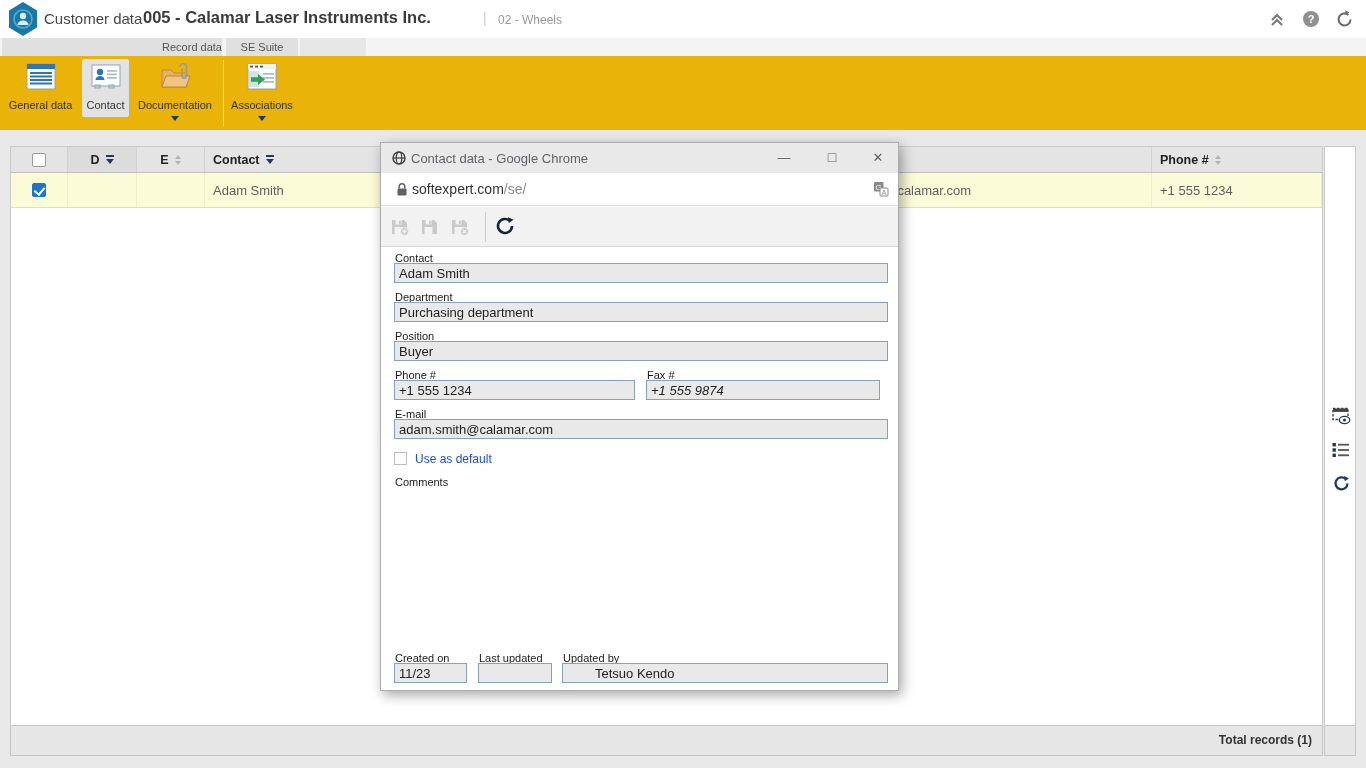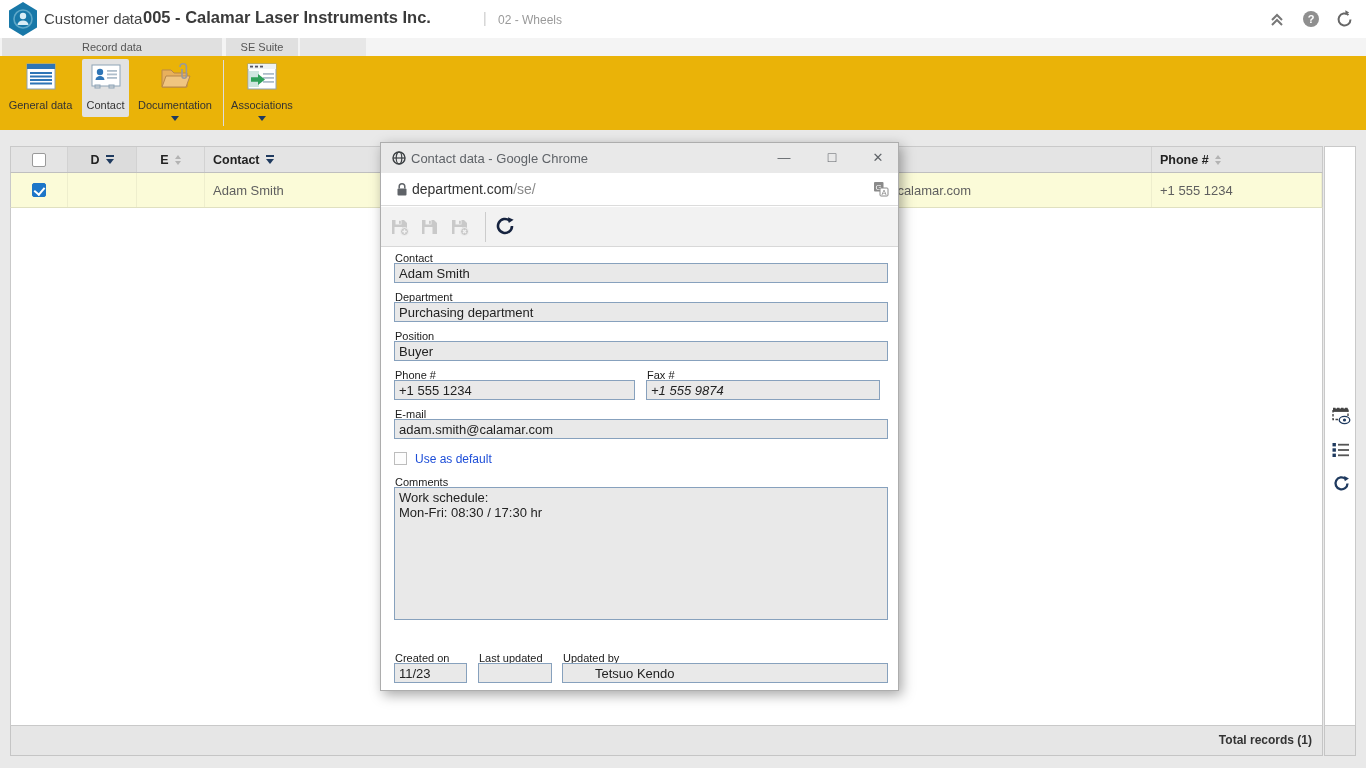--- a/index.html
+++ b/index.html
@@ -13,21 +13,21 @@
   .crumb { position:absolute; left:44px; top:10px; font-size:15px; color:#444; cursor:pointer; }
   .crumb-sep { position:absolute; left:126px; top:9px; font-size:15px; color:#999; }
   .rec-title { position:absolute; left:143px; top:8px; font-size:16.5px; font-weight:bold; color:#3a3a3a; }
   .pipe { position:absolute; left:483px; top:10px; color:#ccc; font-size:14px; }
   .rec-sub { position:absolute; left:498px; top:13px; font-size:12px; color:#9a9a9a; }
   .top-ico { position:absolute; top:10px; width:20px; height:20px; cursor:pointer; }
 
   
   .tabrow { position:absolute; left:0; top:38px; width:1366px; height:18px; background:#f4f4f4; }
   .tab { position:absolute; top:0; height:18px; background:#e0e0e0; color:#555; font-size:11px; text-align:center; line-height:18px; cursor:pointer; }
-  .tab-record { left:2px; width:220px; }
+  .tab-record { left:2px; width:220px;text-align:right; }
   .tab-sesuite { left:226px; width:72px; }
   .tab-rest { left:300px; width:66px; background:#e7e7e7; }
 
   
   .ribbon { position:absolute; left:0; top:56px; width:1366px; height:74px; background:#eab308; }
   .rbtn { position:absolute; top:3px; height:58px; text-align:center; cursor:pointer; border-radius:2px; padding-top:4px; }
   .rbtn.sel { background:#e2e2e2; }
   .rbtn .ric { display:block; margin:0 auto; }
   .rbtn .rlabel { display:block; margin-top:5px; font-size:11px; color:#333; }
   .rsep { position:absolute; left:223px; top:4px; width:1px; height:66px; background:#ddd; }
@@ -290,21 +290,21 @@
       <span class="pctrl" style="left:480px;font-size:13px;line-height:30px;">✕</span>
     </div>
 
     <div class="purl">
       <span style="position:absolute;left:15px;top:9px;">
         <svg width="12" height="15" viewBox="0 0 12 15">
           <path d="M3.2,6.5 V4.5 a2.8,2.8 0 0 1 5.6,0 V6.5" fill="none" stroke="#5f6368" stroke-width="1.5"></path>
           <rect x="1.5" y="6.5" width="9" height="7" rx="1" fill="#5f6368"></rect>
         </svg>
       </span>
-      <span class="purl-txt"><span>department.com</span><span class="path">/se/</span></span>
+      <span class="purl-txt"><span>softexpert.com</span><span class="path">/se/</span></span>
       <span style="position:absolute;left:492px;top:8px;">
         <svg width="16" height="16" viewBox="0 0 16 16">
           <rect x="1" y="1" width="9.5" height="9.5" rx="1" fill="#8a8a8a"></rect>
           <text x="5.7" y="8.6" text-anchor="middle" font-size="8" fill="#fff" font-family="Liberation Sans,sans-serif">G</text>
           <rect x="7" y="7" width="8" height="8" rx="1" fill="#fff" stroke="#8a8a8a"></rect>
           <text x="11" y="13.6" text-anchor="middle" font-size="7.5" fill="#8a8a8a" font-family="Liberation Sans,sans-serif">A</text>
         </svg>
       </span>
     </div>
 
@@ -360,22 +360,20 @@
     <span class="flabel" style="left:266px;top:226px;">Fax #</span>
     <input class="fin" style="left: 265px; top: 237px; width: 234px; font-style: italic;" value="+1 555 9874">
 
     <span class="flabel" style="left:14px;top:265px;">E-mail</span>
     <input class="fin" style="left: 13px; top: 276px; width: 494px;" value="adam.smith@calamar.com">
 
     <span class="fcb"></span>
     <span class="fcb-label">Use as default</span>
 
     <span class="flabel" style="left:14px;top:333px;">Comments</span>
-    <textarea class="farea" style="left: 13px; top: 344px; width: 494px; height: 133px;">Work schedule:
-Mon-Fri: 08:30 / 17:30 hr</textarea>
 
     <span class="flabel" style="left:14px;top:509px;">Created on</span>
     <input class="fin" style="left: 13px; top: 520px; width: 73px;" value="11/23">
     <span class="flabel" style="left:98px;top:509px;">Last updated</span>
     <input class="fin" style="left: 97px; top: 520px; width: 74px;" value="">
     <span class="flabel" style="left:182px;top:509px;">Updated by</span>
     <input class="fin" style="left: 181px; top: 520px; width: 326px; padding-left: 32px;" value="Tetsuo Kendo">
   </div>
 
 </div>

